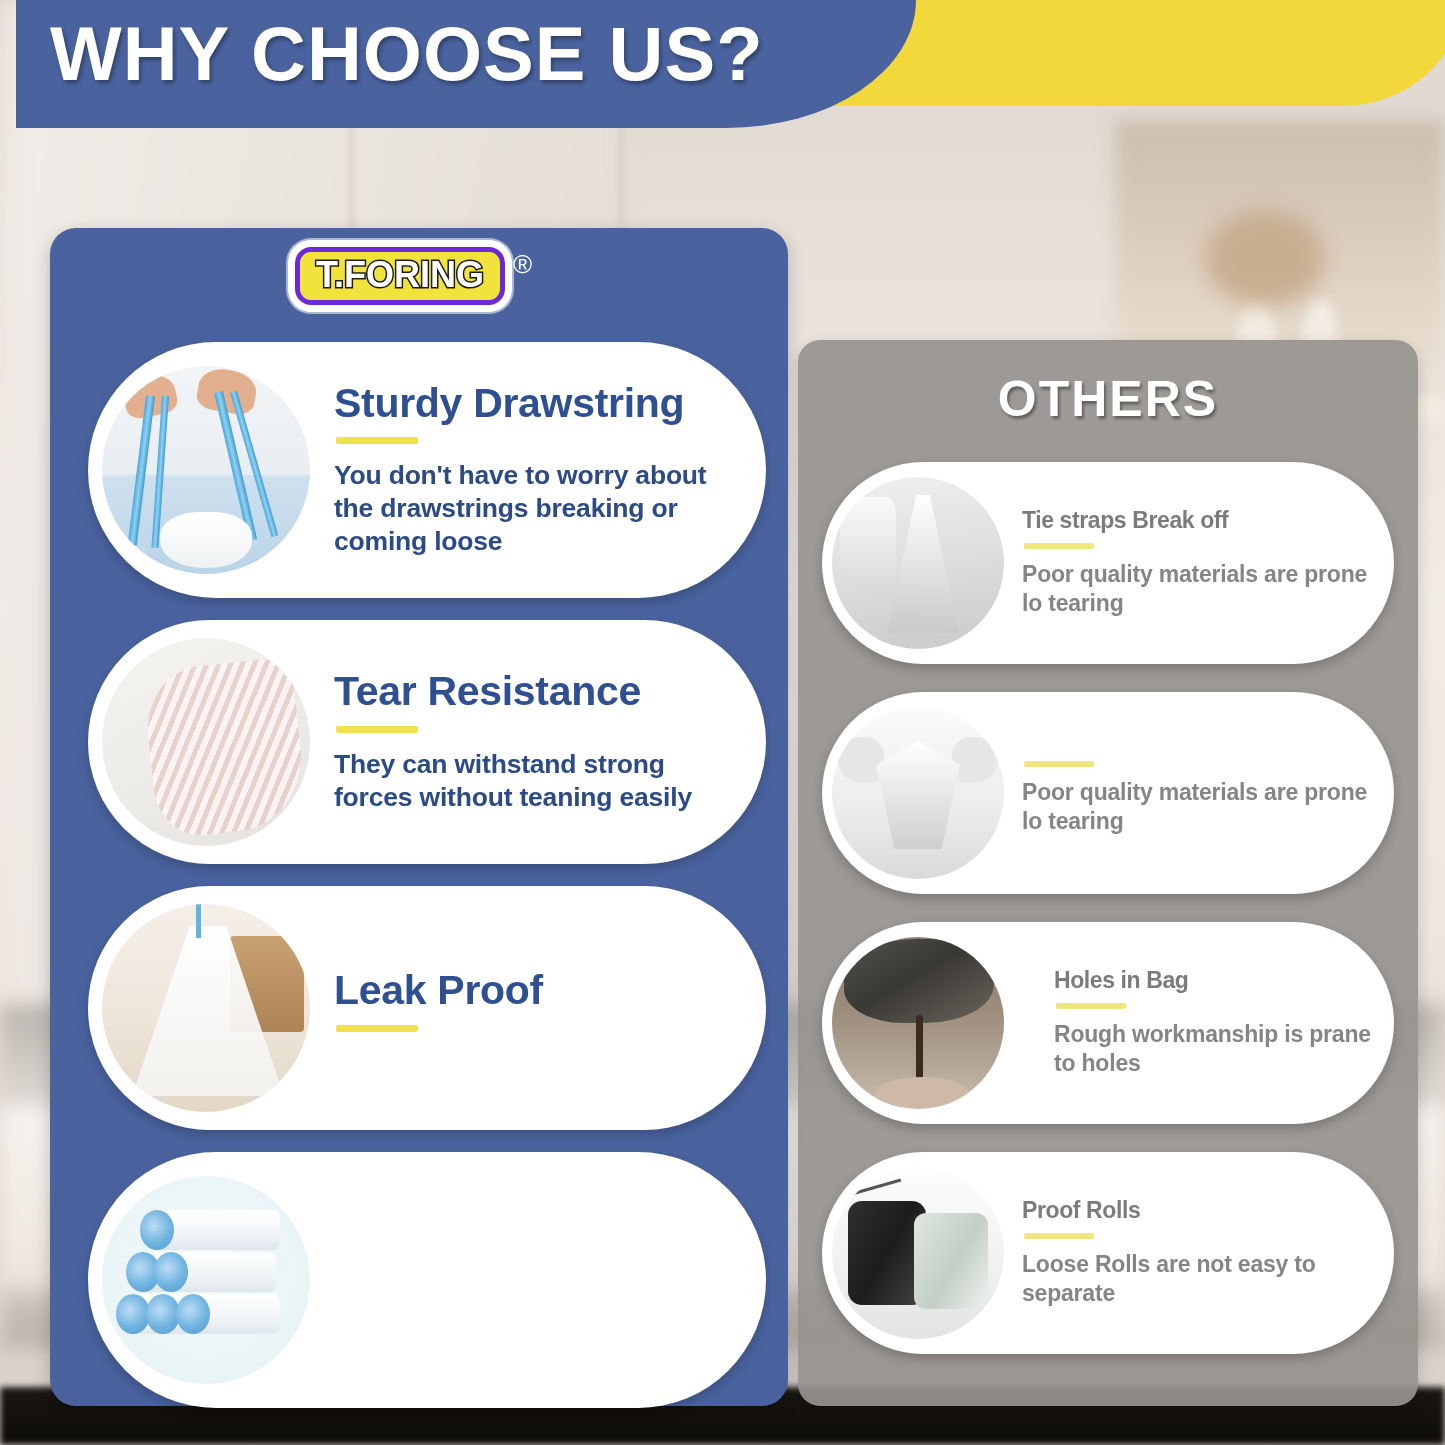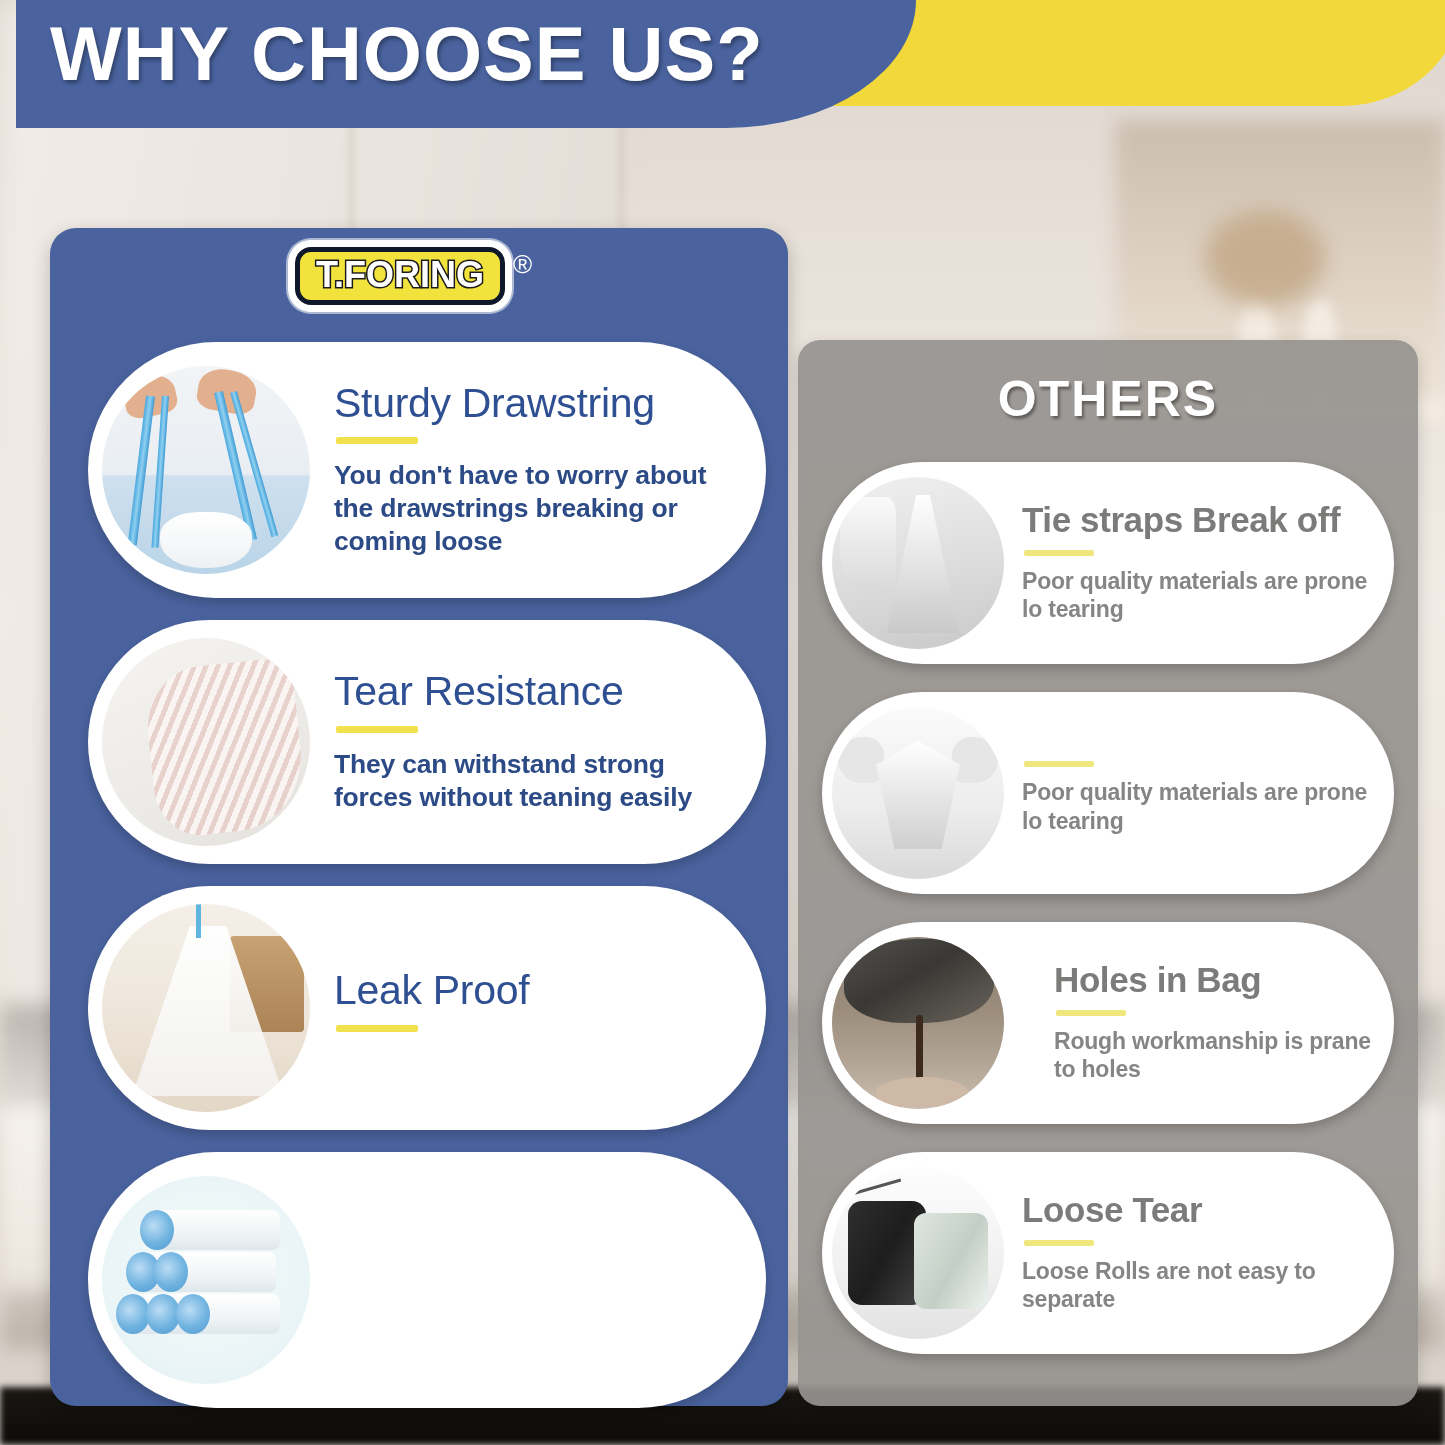--- a/index.html
+++ b/index.html
@@ -102,21 +102,21 @@
   }
 
   
   .logo-wrap {
     position: absolute; left: 295px; top: 247px;
     display: flex; align-items: center; gap: 8px;
   }
   .logo-badge {
     position: relative;
     background: #f2e23c;
-    border: 5px solid #0f172a;
+    border: 5px solid #6d28d9;
     border-radius: 16px;
     padding: 5px 16px 7px 16px;
     box-shadow: 0 0 0 7px #ffffff, 0 0 0 9px rgba(255,255,255,.55);
   }
   .logo-text {
     font-size: 36px; font-weight: bold; color: #ffffff;
     letter-spacing: 0px; line-height: 1;
     -webkit-text-stroke: 3px #1b1b1b;
     paint-order: stroke fill;
     white-space: nowrap;
@@ -138,21 +138,21 @@
     flex: none;
     width: 208px; height: 208px;
     margin-left: 14px;
     border-radius: 50%;
     overflow: hidden;
     position: relative;
     box-shadow: 0 0 0 10px #ffffff;
   }
   .feat-text { flex: 1; padding: 0 26px 0 24px; }
   .feat-title {
-    font-size: 41px; font-weight: normal; color: #2e4f91;
+    font-size: 41px; font-weight: bold; color: #2e4f91;
     line-height: 1.04; letter-spacing: -.3px;
   }
   .accent-bar {
     width: 82px; height: 7px; background: #f2e14e;
     border-radius: 2px; margin: 13px 0 15px 2px;
   }
   .feat-desc {
     font-size: 26.5px; font-weight: bold; color: #2b4a86;
     line-height: 1.25; letter-spacing: -.2px;
   }
@@ -178,21 +178,21 @@
     flex: none;
     width: 172px; height: 172px;
     margin-left: 10px;
     border-radius: 50%;
     overflow: hidden;
     position: relative;
     box-shadow: 0 0 0 9px #ffffff;
   }
   .oth-text { flex: 1; padding: 0 14px 0 18px; }
   .oth-title {
-    font-size: 35px; font-weight: bold; color: #7c7b79;
+    font-size: 23px; font-weight: bold; color: #7c7b79;
     line-height: 1.05; letter-spacing: -.4px; white-space: nowrap;
   }
   .oth-accent {
     width: 70px; height: 6px; background: #efe67e;
     border-radius: 2px; margin: 11px 0 11px 2px;
   }
   .oth-desc {
     font-size: 23px; font-weight: bold; color: #868583;
     line-height: 1.25; letter-spacing: -.2px;
   }
@@ -462,17 +462,17 @@
 
 <div class="oth-card" style="top:1152px; height:202px;">
   <div class="oth-photo">
     <div class="ph g4">
         <div class="tail"></div>
         <div class="rollD"></div>
         <div class="rollL"></div>
       </div>
   </div>
   <div class="oth-text">
-    <div class="oth-title">Loose Tear</div>
+    <div class="oth-title">Proof Rolls</div>
     <div class="oth-accent"></div>
     <div class="oth-desc">Loose Rolls are not easy to separate</div>
   </div>
 </div>
 
 </body></html>

